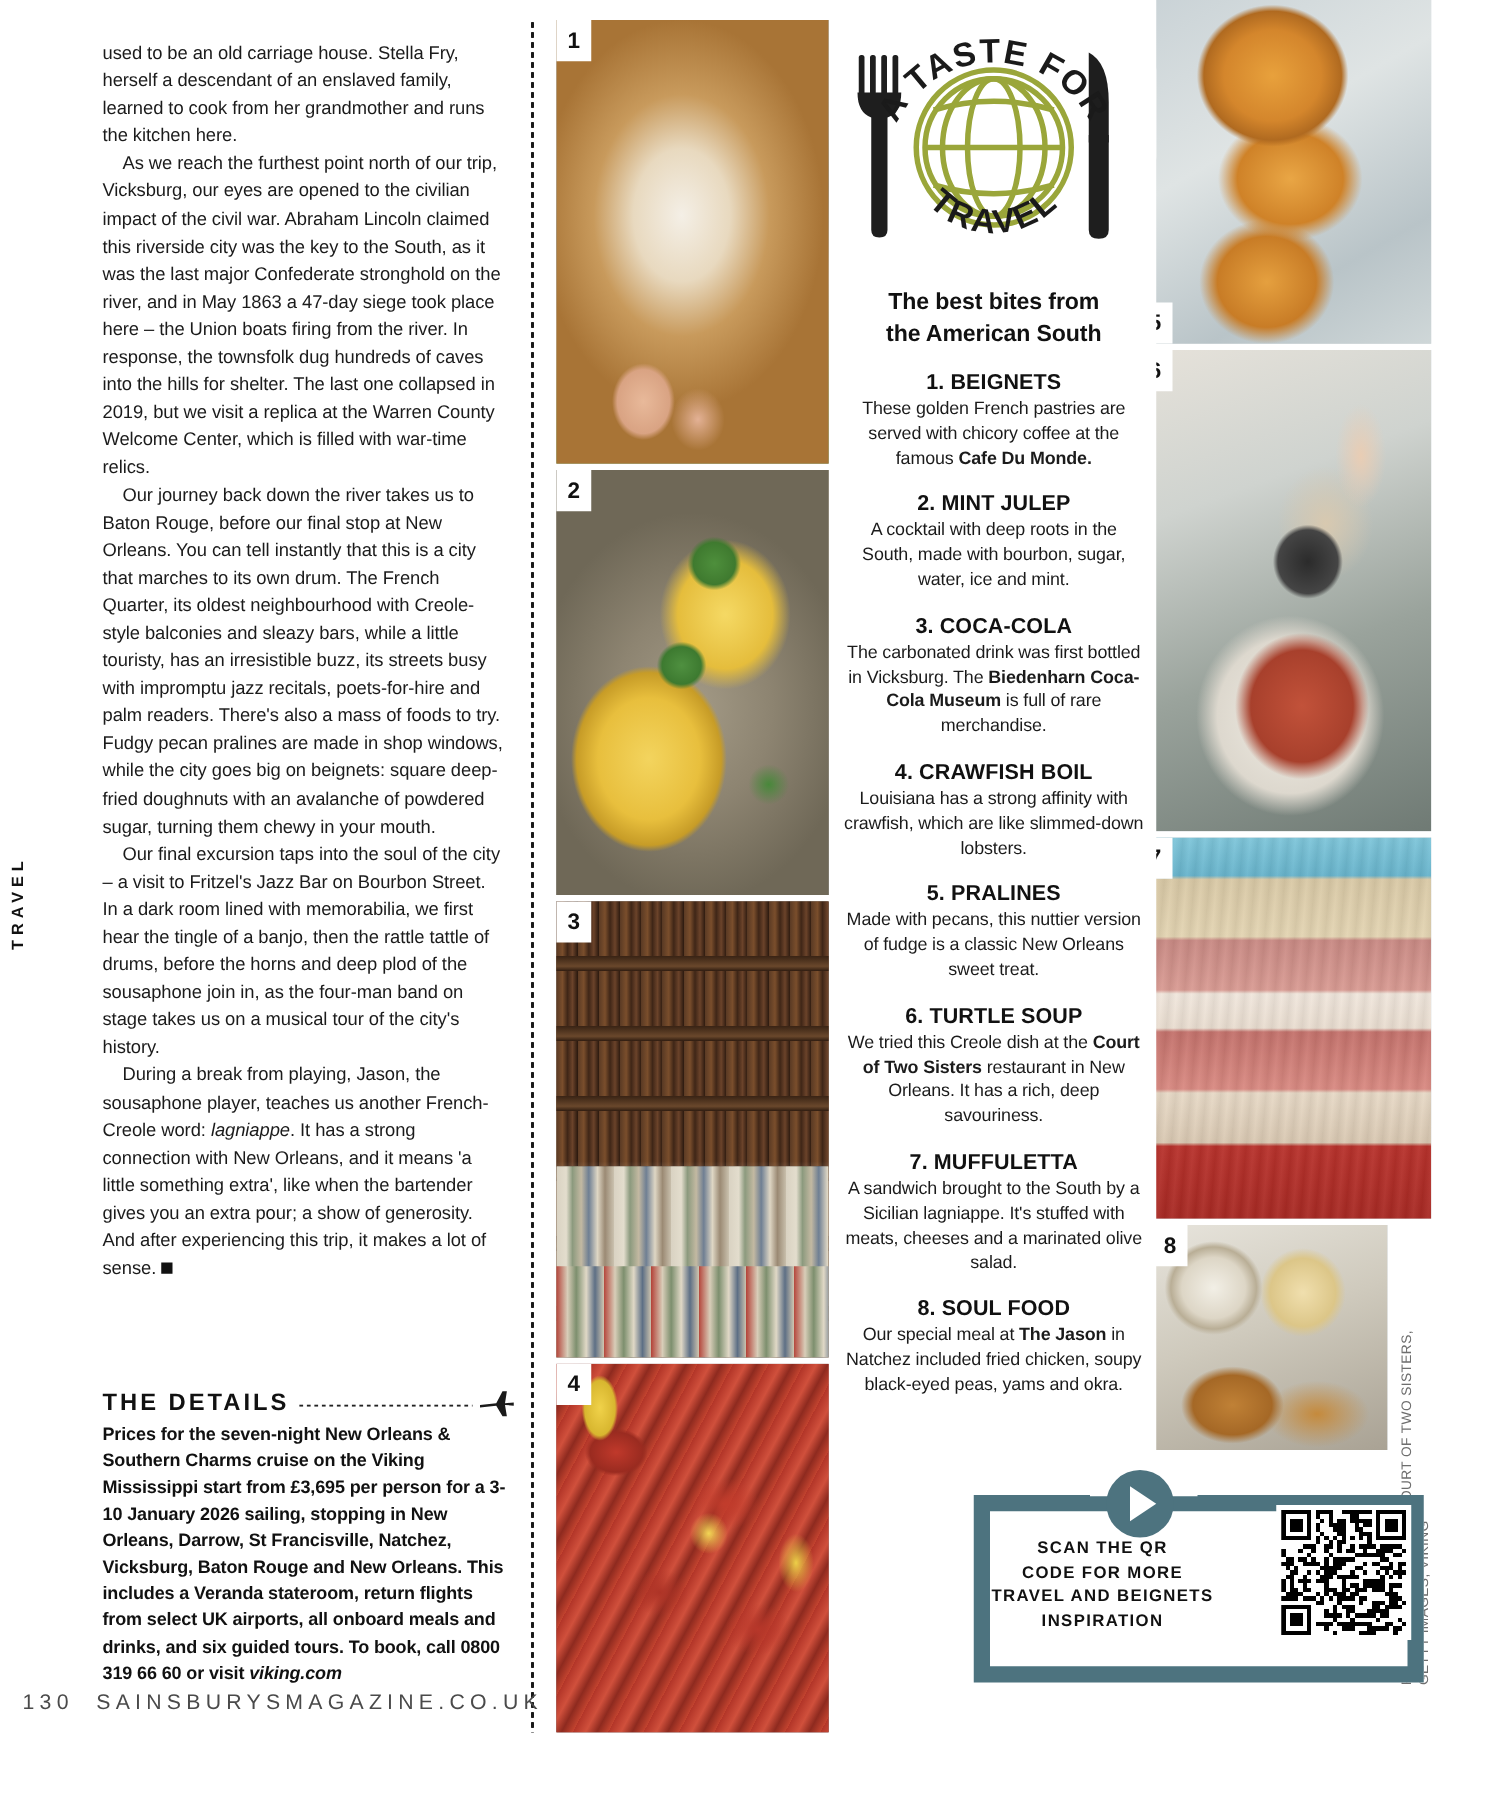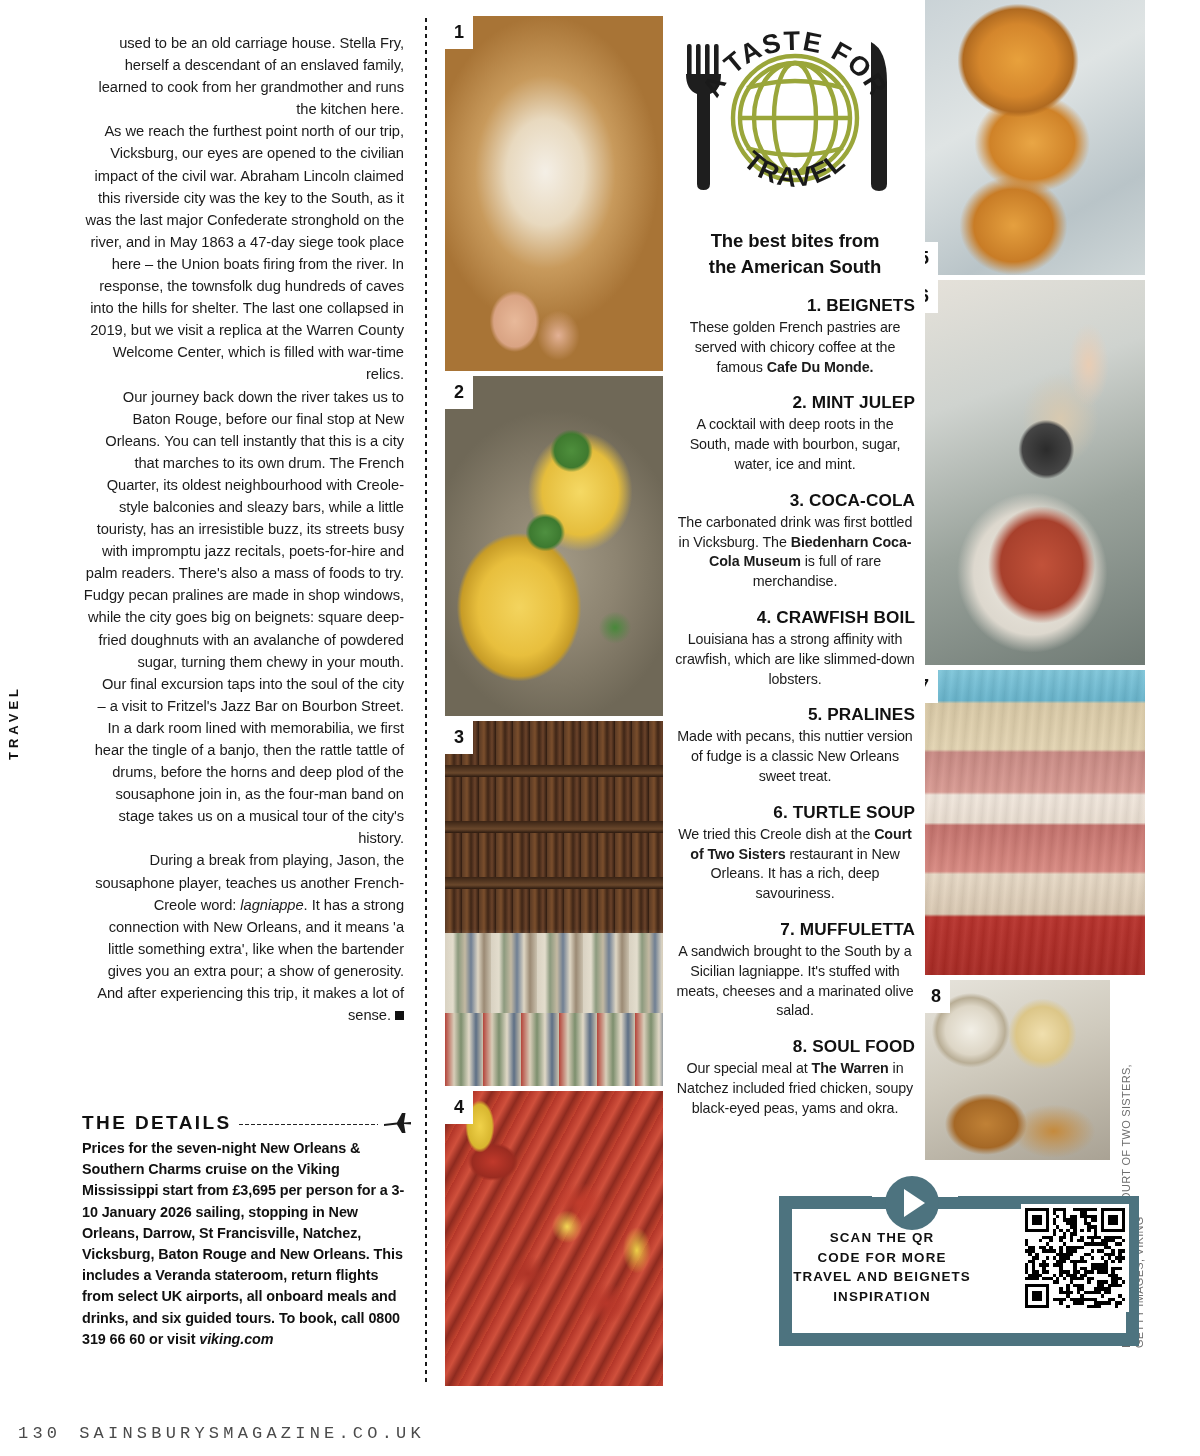--- a/index.html
+++ b/index.html
@@ -17,21 +17,21 @@
     width: 24px; height: 160px;
     writing-mode: vertical-rl; transform: rotate(180deg);
     font-size: 13px; font-weight: 700; letter-spacing: 4px;
     color: #111; text-align: left;
   }
 
   
   .left-col { position: absolute; left: 82px; top: 32px; width: 322px; }
   .body-p {
     font-size: 14.7px; line-height: 22.1px; color: #1b1b1b;
-    text-indent: 16px; text-align: right; letter-spacing: -0.05px;
+    text-indent: 16px; text-align: left; letter-spacing: -0.05px;
   }
   .body-p.first { text-indent: 0; }
   .body-p i { }
   .endmark { display:inline-block; width:9px; height:9px; background:#111; margin-left:4px; vertical-align:baseline; }
 
   
   .details { position: absolute; left: 82px; top: 1112px; width: 330px; }
   .details-head { display:flex; align-items:center; gap:6px; margin-bottom:4px; }
   .details-title {
     font-size: 19px; font-weight: 700; letter-spacing: 2.4px; color:#111; white-space:nowrap;
@@ -43,22 +43,22 @@
     background-size: 6px 3px; background-repeat: repeat-x;
   }
   .plane { width:30px; height:22px; flex:none; margin-left:-2px; }
   .details-body {
     font-size: 14.4px; line-height: 21.2px; font-weight: 700; color:#111; letter-spacing:-0.1px;
   }
   .details-body i { font-style: italic; }
 
   
   .footer {
-    position:absolute; left:18px; top:1424px;
-    font-size:17px; letter-spacing:4.2px; color:#4a4a4a; font-weight:400;font-family:Liberation Mono, monospace;
+    position:absolute; left:18px; top:1352px;
+    font-size:17px; letter-spacing:4.2px; color:#4a4a4a; font-weight:400;
   }
   .footer .pg { margin-right:18px; }
 
   
   .vrule {
     position:absolute; left:424px; top:16px; width:4px; height:1370px;
     background-image: radial-gradient(#1a1a1a 45%, transparent 47%);
     background-size: 4px 8px; background-repeat: repeat-y;
   }
 
@@ -90,21 +90,20 @@
   .logo-svg { position:absolute; left:10px; top:8px; width:240px; height:215px; }
 
   .panel-title {
     text-align:center; font-size:18.5px; font-weight:700; color:#111;
     line-height:26px; padding:0 18px; margin-top:0; letter-spacing:-0.1px;
   }
   .item { text-align:center; padding:0 10px; margin-top:15px; }
   .item-h {
     font-size:17.2px; font-weight:700; color:#111; letter-spacing:0.1px;
     margin-bottom:2px;
-    text-align:right;
   }
   .item-b {
     font-size:14.3px; line-height:19.8px; color:#1b1b1b; letter-spacing:-0.1px;
   }
   .item-b b { font-weight:700; }
 
   
   .qr-block { position:absolute; left:779px; top:1196px; width:360px; height:150px; z-index:12; }
   .qr-frame {
     position:absolute; inset:0; border:13px solid #4d737f; background:#fff;
@@ -340,21 +339,21 @@
       <div class="item-b"><span>We tried this Creole dish at the </span><b>Court of Two Sisters</b><span> restaurant in New Orleans. It has a rich, deep savouriness.</span></div>
     </div>
 
     <div class="item">
       <div class="item-h">7. MUFFULETTA</div>
       <div class="item-b"><span>A sandwich brought to the South by a Sicilian lagniappe. It's stuffed with meats, cheeses and a marinated olive salad.</span><b></b><span></span></div>
     </div>
 
     <div class="item">
       <div class="item-h">8. SOUL FOOD</div>
-      <div class="item-b"><span>Our special meal at </span><b>The Warren</b><span> in Natchez included fried chicken, soupy black-eyed peas, yams and okra.</span></div>
+      <div class="item-b"><span>Our special meal at </span><b>The Jason</b><span> in Natchez included fried chicken, soupy black-eyed peas, yams and okra.</span></div>
     </div>
 
   </div>
 
   <div class="qr-block">
     <div class="qr-frame"></div>
     <div class="qr-notch"></div>
     <div class="qr-play"></div>
     <div class="qr-text">
       <span>SCAN THE QR</span><br>

